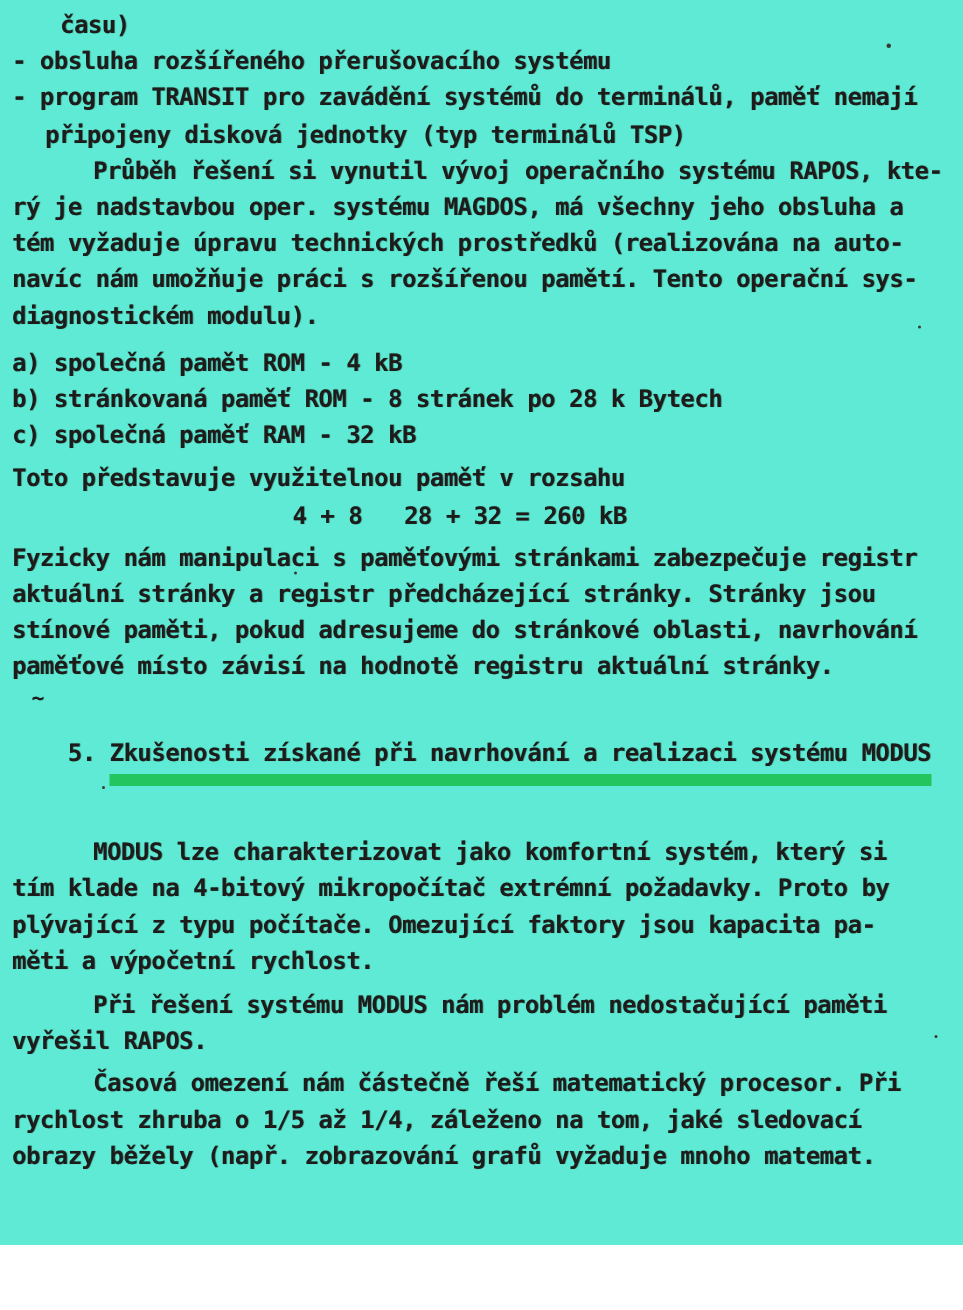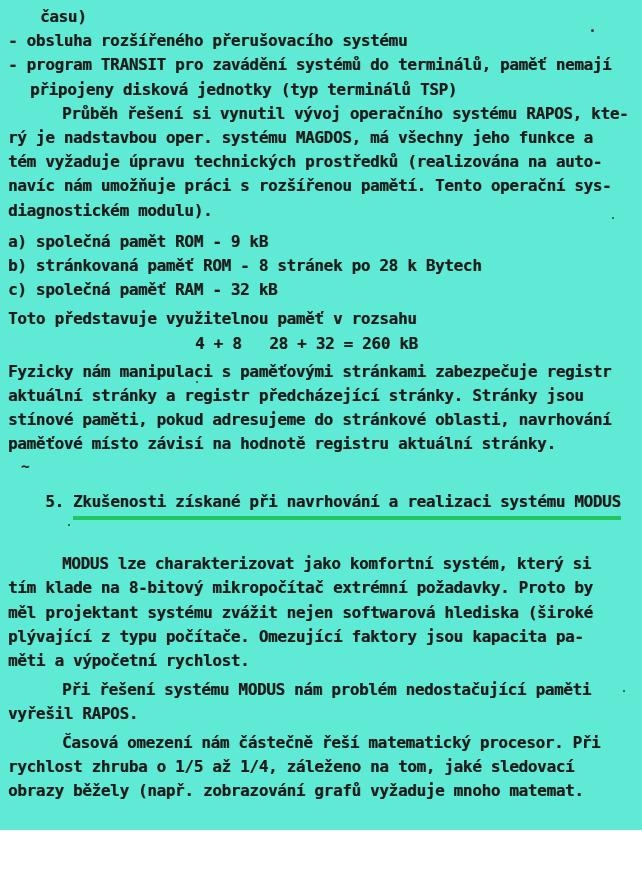--- a/index.html
+++ b/index.html
@@ -40,66 +40,65 @@
   }
   .h-mark {
     position: absolute;
     left: 13px;
     top: -12px;
     font-size: 14px;
     letter-spacing: 0;
   }
   .h-title {
     display: inline-block;
-    border-bottom: 4px solid #22c55e;
+    border-bottom: 8px solid #22c55e;
     padding-bottom: 2px;
   }
   .speck {
     position: absolute;
     background: #3a3833;
     border-radius: 50%;
   }
 </style>
 </head>
 <body>
 
 <div class="page">
 
   <div class="line ind32">času)</div>
 
   <div class="line">- obsluha rozšířeného přerušovacího systému</div>
   <div class="line">- program TRANSIT pro zavádění systémů do terminálů, paměť nemají</div>
   <div class="line ind22">připojeny disková jednotky (typ terminálů TSP)</div>
 
   <div class="line ind54">Průběh řešení si vynutil vývoj operačního systému RAPOS, kte-</div>
-  <div class="line">rý je nadstavbou oper. systému MAGDOS, má všechny jeho funkce a</div>
+  <div class="line">rý je nadstavbou oper. systému MAGDOS, má všechny jeho obsluha a</div>
   <div class="line">tém vyžaduje úpravu technických prostředků (realizována na auto-</div>
   <div class="line">navíc nám umožňuje práci s rozšířenou pamětí. Tento operační sys-</div>
   <div class="line">diagnostickém modulu).</div>
 
 
-  <div class="line gap7">a) společná pamět ROM - 9 kB</div>
+  <div class="line gap7">a) společná pamět ROM - 4 kB</div>
   <div class="line">b) stránkovaná paměť ROM - 8 stránek po 28 k Bytech</div>
   <div class="line">c) společná paměť RAM - 32 kB</div>
 
   <div class="line gap5">Toto představuje využitelnou paměť v rozsahu</div>
   <div class="line formula">4 + 8   28 + 32 = 260 kB</div>
 
   <div class="line gap4">Fyzicky nám manipulaci s paměťovými stránkami zabezpečuje registr</div>
   <div class="line">aktuální stránky a registr předcházející stránky. Stránky jsou</div>
   <div class="line">stínové paměti, pokud adresujeme do stránkové oblasti, navrhování</div>
   <div class="line">paměťové místo závisí na hodnotě registru aktuální stránky.</div>
 
   <div class="line heading">
     <span class="h-mark">~</span><span>5. </span><span class="h-title">Zkušenosti získané při navrhování a realizaci systému MODUS</span>
   </div>
 
   <div class="line ind54">MODUS lze charakterizovat jako komfortní systém, který si</div>
-  <div class="line">tím klade na 8-bitový mikropočítač extrémní požadavky. Proto by</div>
-  <div class="line">měl projektant systému zvážit nejen softwarová hlediska (široké</div>
+  <div class="line">tím klade na 4-bitový mikropočítač extrémní požadavky. Proto by</div>
   <div class="line">plývající z typu počítače. Omezující faktory jsou kapacita pa-</div>
   <div class="line">měti a výpočetní rychlost.</div>
 
   <div class="line ind54 gap5">Při řešení systému MODUS nám problém nedostačující paměti</div>
   <div class="line">vyřešil RAPOS.</div>
 
   <div class="line ind54 gap4">Časová omezení nám částečně řeší matematický procesor. Při</div>
   <div class="line">rychlost zhruba o 1/5 až 1/4, záleženo na tom, jaké sledovací</div>
   <div class="line">obrazy běžely (např. zobrazování grafů vyžaduje mnoho matemat.</div>
 

